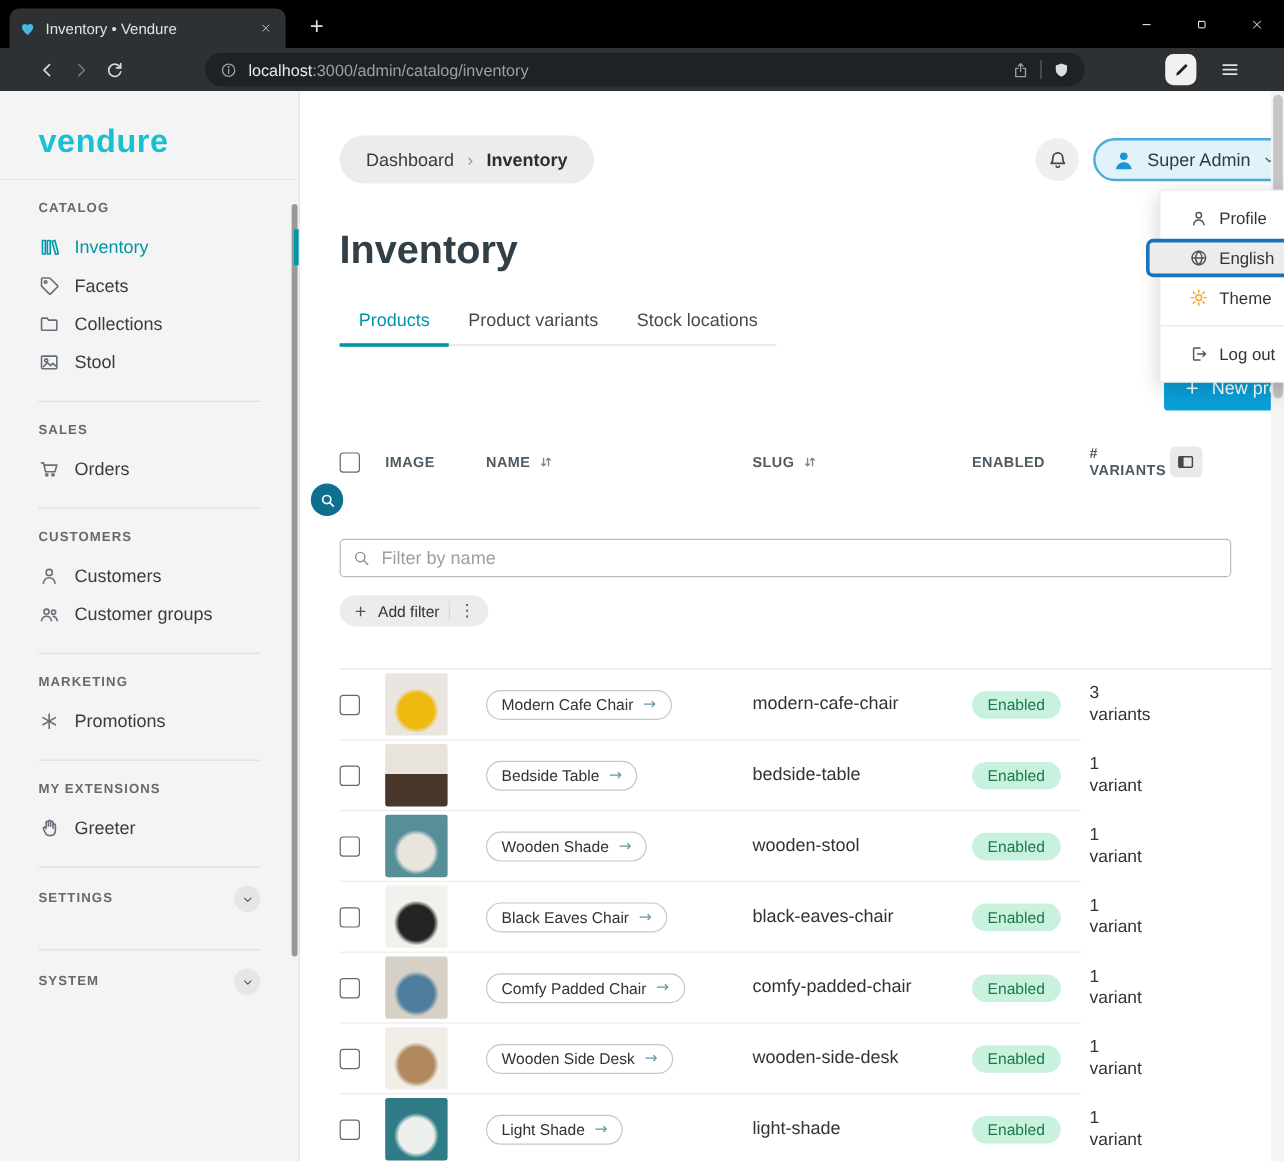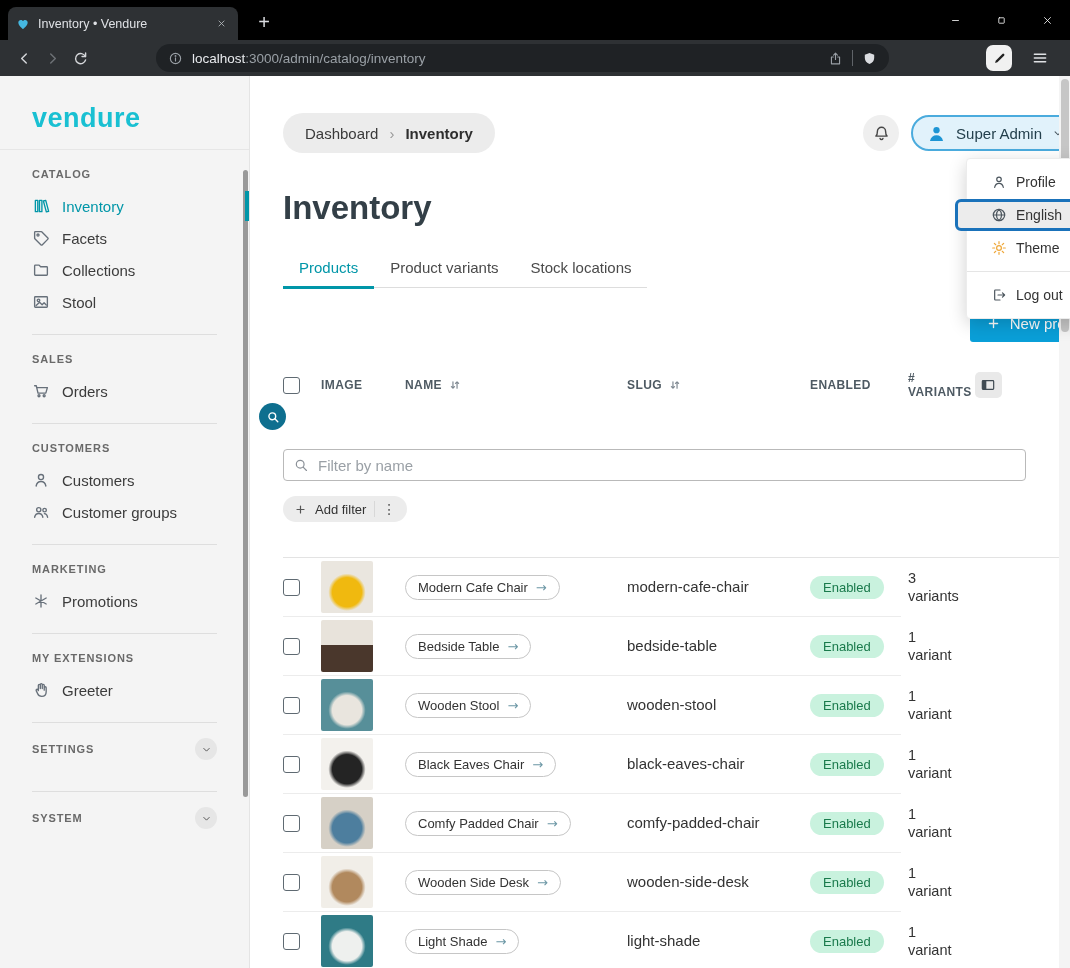--- a/index.html
+++ b/index.html
@@ -17,21 +17,21 @@
          display:flex; align-items:center; padding:0 8px; gap:8px; }
   .tab .fav.icon { width:14px; height:14px; color:#45b7e0; }
   .tab-title { color:#dfe1e5; font-size:12.5px; flex:1; white-space:nowrap; overflow:hidden; }
   .tab-close { width:18px; height:18px; display:flex; align-items:center; justify-content:center; color:#b9bdc1; border-radius:50%; }
   .tab-close .icon { width:11px; height:11px; }
   .newtab { color:#dadce0; font-size:20px; margin:0 0 6px 14px; width:24px; text-align:center; }
   .win-controls { margin-left:auto; display:flex; height:40px; }
   .win-btn { width:46px; display:flex; align-items:center; justify-content:center; color:#fff; }
   .win-btn .icon { width:13px; height:13px; } .win-btn .icon svg { stroke-width:1.5; }
 
-  .navbar { height:36px; background:#2e3134; display:flex; align-items:center; padding:0 10px; }
+  .navbar { height:36px; background:#2e3134; display:flex; align-items:center; padding:0 25px; }
   .nav-btn { width:28px; height:28px; display:flex; align-items:center; justify-content:center; color:#d5d7da; }
   .nav-btn .icon { width:17px; height:17px; } .nav-btn .icon svg { stroke-width:2; }
   .nav-btn.disabled { color:#6e7276; }
   .urlbar { margin-left:62px; width:733px; height:28px; background:#1f2225; border-radius:14px;
             display:flex; align-items:center; padding:0 12px; }
   .urlbar .icon { width:15px; height:15px; color:#9aa0a6; }
   .url-text { margin-left:9px; flex:1; font-size:13.5px; white-space:nowrap; overflow:hidden; }
   .url-host { color:#e8eaed; } .url-rest { color:#9aa0a6; }
   .url-sep { width:1px; height:16px; background:#5f6368; margin:0 9px; }
   .shield.icon { color:#dadce0; }
@@ -554,21 +554,21 @@
           <div><span class="variants">1 variant</span></div>
         </div>
         <div class="row tgrid">
           <div>
             <div class="cb"></div>
           </div>
           <div>
             <div class="thumb" style="background: radial-gradient(circle at 50% 60%, rgb(233, 229, 222) 0px, rgb(233, 229, 222) 36%, rgb(87, 143, 153) 46%);"></div>
           </div>
           <div><div class="chip">
-              <span>Wooden Stool</span>
+              <span>Wooden Shade</span>
               <span class="arrow">→</span>
             </div></div>
           <div><span class="slug">wooden-stool</span></div>
           <div><span class="badge">Enabled</span></div>
           <div><span class="variants">1 variant</span></div>
         </div>
         <div class="row tgrid">
           <div>
             <div class="cb"></div>
           </div>

